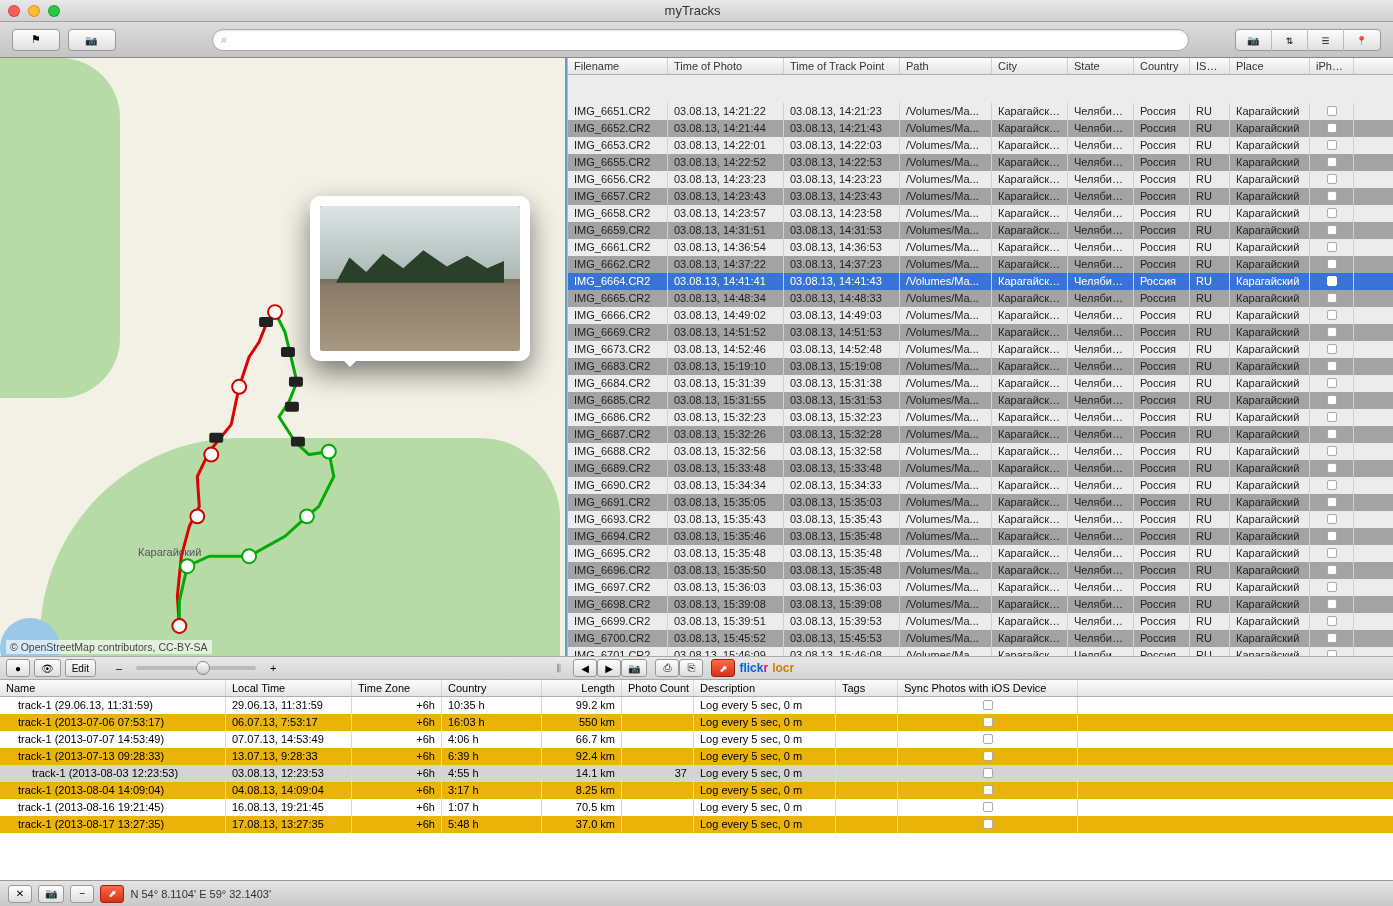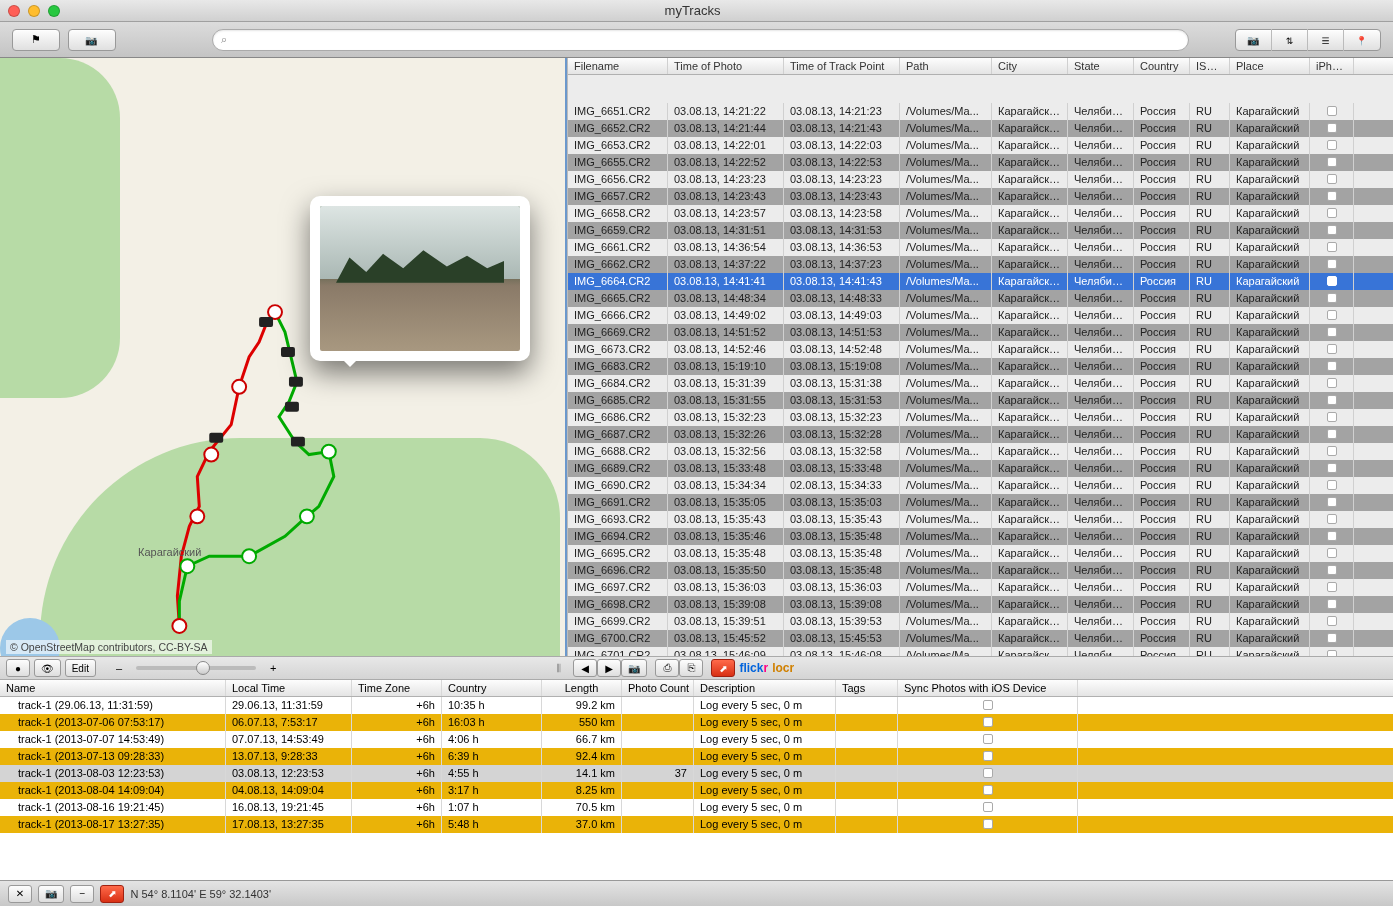--- a/index.html
+++ b/index.html
@@ -631,21 +631,21 @@
     <span class="brand-locr">locr</span>
   </div>
 </div>
 
 <div class="trackswrap">
   <div class="thead">
     <div class="t-name">Name</div>
     <div class="t-lt">Local Time</div>
     <div class="t-tz" style="text-align:left">Time Zone</div>
     <div class="t-dur" style="text-align:left">Country</div>
-    <div class="t-len" style="text-align:center">Length</div>
+    <div class="t-len" style="text-align:right">Length</div>
     <div class="t-pc" style="text-align:left">Photo Count</div>
     <div class="t-desc">Description</div>
     <div class="t-tags">Tags</div>
     <div class="t-sync" style="text-align:left">Sync Photos with iOS Device</div>
   </div>
   <div class="tbody" id="tbody">
       <div class="trow">
         <div class="t-name" style="padding-left:18px">track-1 (29.06.13, 11:31:59)</div>
         <div class="t-lt">29.06.13, 11:31:59</div>
         <div class="t-tz">+6h</div>
@@ -683,21 +683,21 @@
         <div class="t-lt">13.07.13, 9:28:33</div>
         <div class="t-tz">+6h</div>
         <div class="t-dur">6:39 h</div>
         <div class="t-len">92.4 km</div>
         <div class="t-pc"></div>
         <div class="t-desc">Log every 5 sec, 0 m</div>
         <div class="t-tags"></div>
         <div class="t-sync"><span class="cb"></span></div>
       </div>
       <div class="trow sel">
-        <div class="t-name" style="padding-left:18px">track-1 (2013-08-03 12:23:53)</div>
+        <div class="t-name" style="padding-left:32px">track-1 (2013-08-03 12:23:53)</div>
         <div class="t-lt">03.08.13, 12:23:53</div>
         <div class="t-tz">+6h</div>
         <div class="t-dur">4:55 h</div>
         <div class="t-len">14.1 km</div>
         <div class="t-pc">37</div>
         <div class="t-desc">Log every 5 sec, 0 m</div>
         <div class="t-tags"></div>
         <div class="t-sync"><span class="cb"></span></div>
       </div>
       <div class="trow alt">

